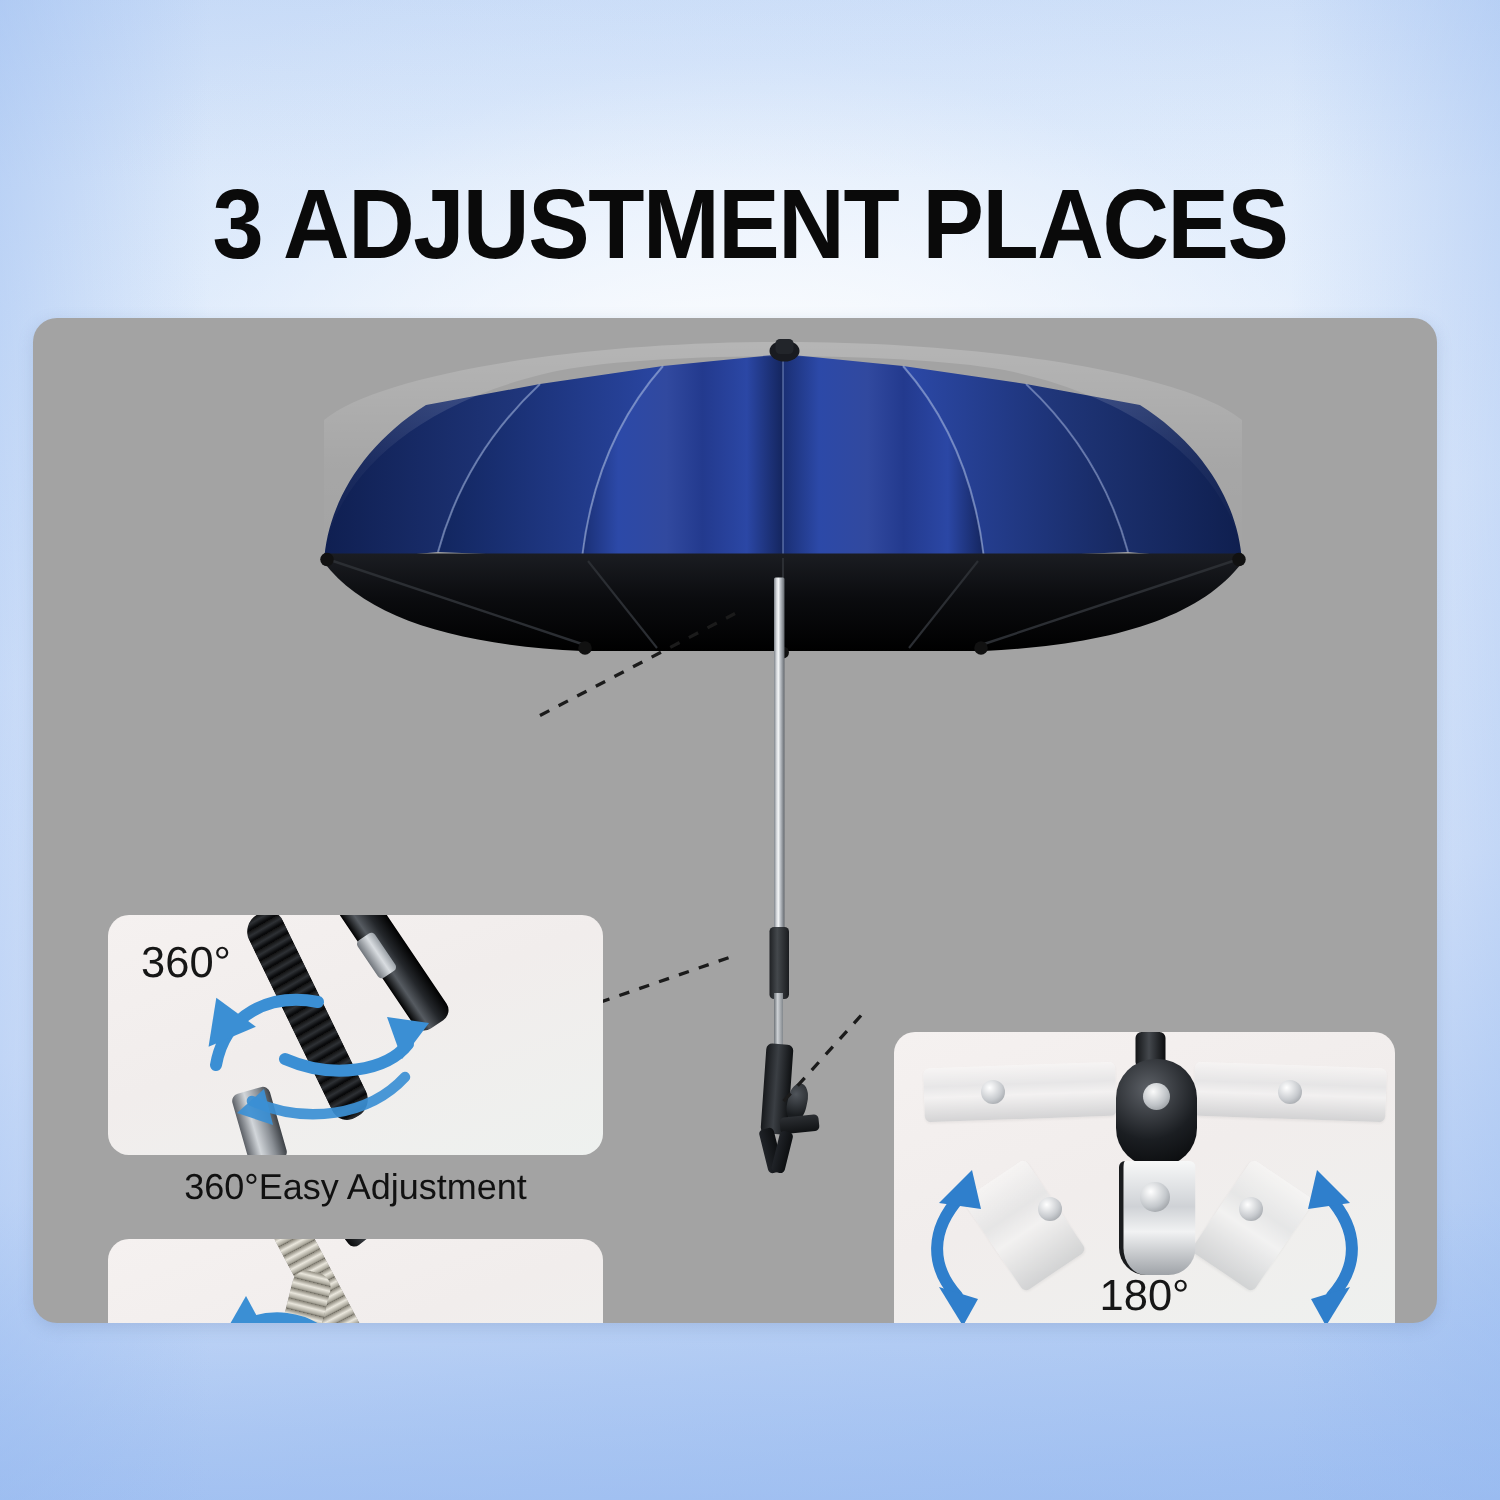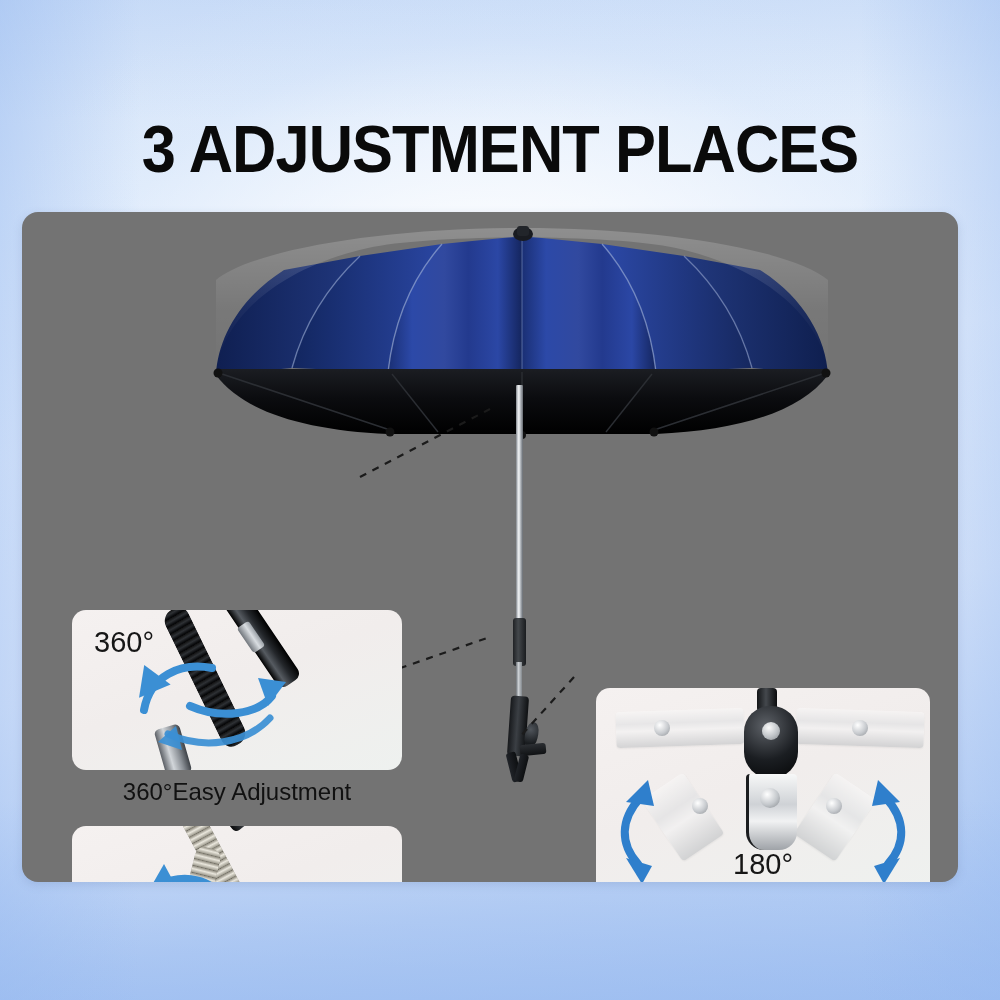--- a/index.html
+++ b/index.html
@@ -53,21 +53,21 @@
     white-space: nowrap;
   }
 
   
   .card {
     position: absolute;
     left: 22px;
     top: 212px;
     width: 936px;
     height: 670px;
-    background: #737373;
+    background: #a3a3a3;
     border-radius: 16px;
     box-shadow: 0 3px 10px rgba(90,120,170,0.22);
     overflow: hidden;
   }
 
   
   .umbrella {
     position: absolute;
     left: 170px;
     top: 8px;

